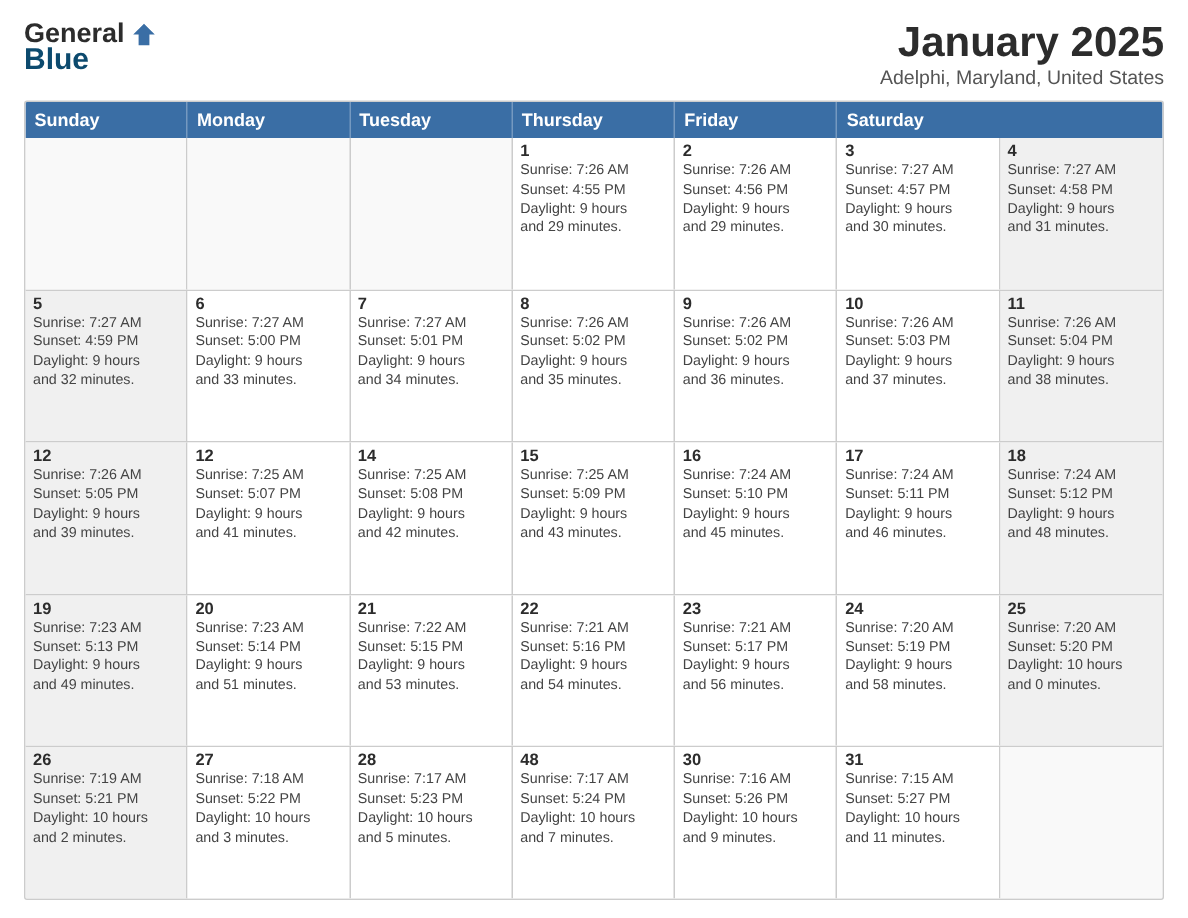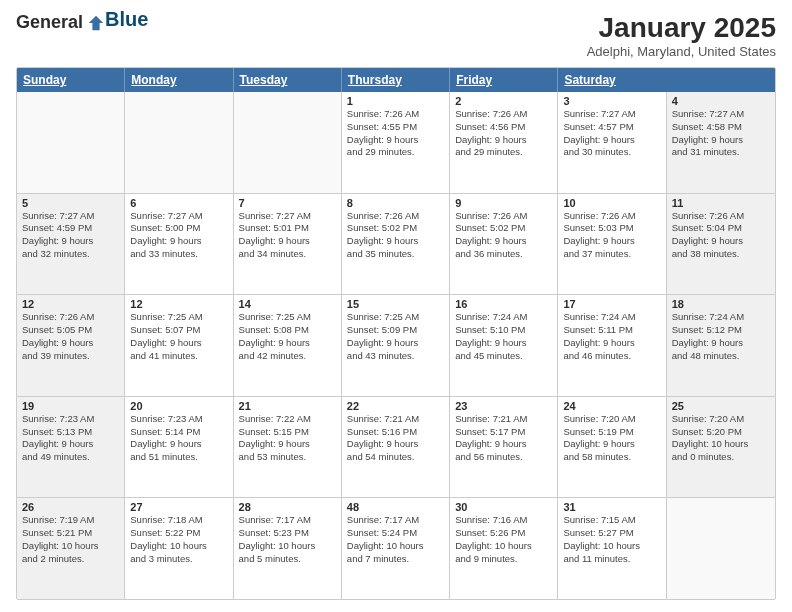--- a/index.html
+++ b/index.html
@@ -19,21 +19,21 @@
       flex-direction: column;
     }
     .header {
       display: flex;
       justify-content: space-between;
       align-items: flex-start;
       margin-bottom: 8px;
     }
     .logo {
       display: flex;
-      flex-direction: row;
+      flex-direction: column;
       align-items: flex-start;
     }
     .logo-text {
       display: flex;
       align-items: center;
       gap: 2px;
     }
     .logo-general {
       font-size: 18px;
       font-weight: bold;
@@ -74,21 +74,20 @@
       grid-template-columns: repeat(7, 1fr);
       background: #3a6ea5;
     }
     .cal-header-cell {
       color: #fff;
       font-size: 12px;
       font-weight: bold;
       padding: 5px 6px;
       text-align: left;
       border-right: 1px solid rgba(255,255,255,0.3);
-      text-decoration: underline;
     }
     .cal-header-cell:last-child { border-right: none; }
     .cal-body {
       flex: 1;
       display: flex;
       flex-direction: column;
     }
     .cal-row {
       flex: 1;
       display: grid;

